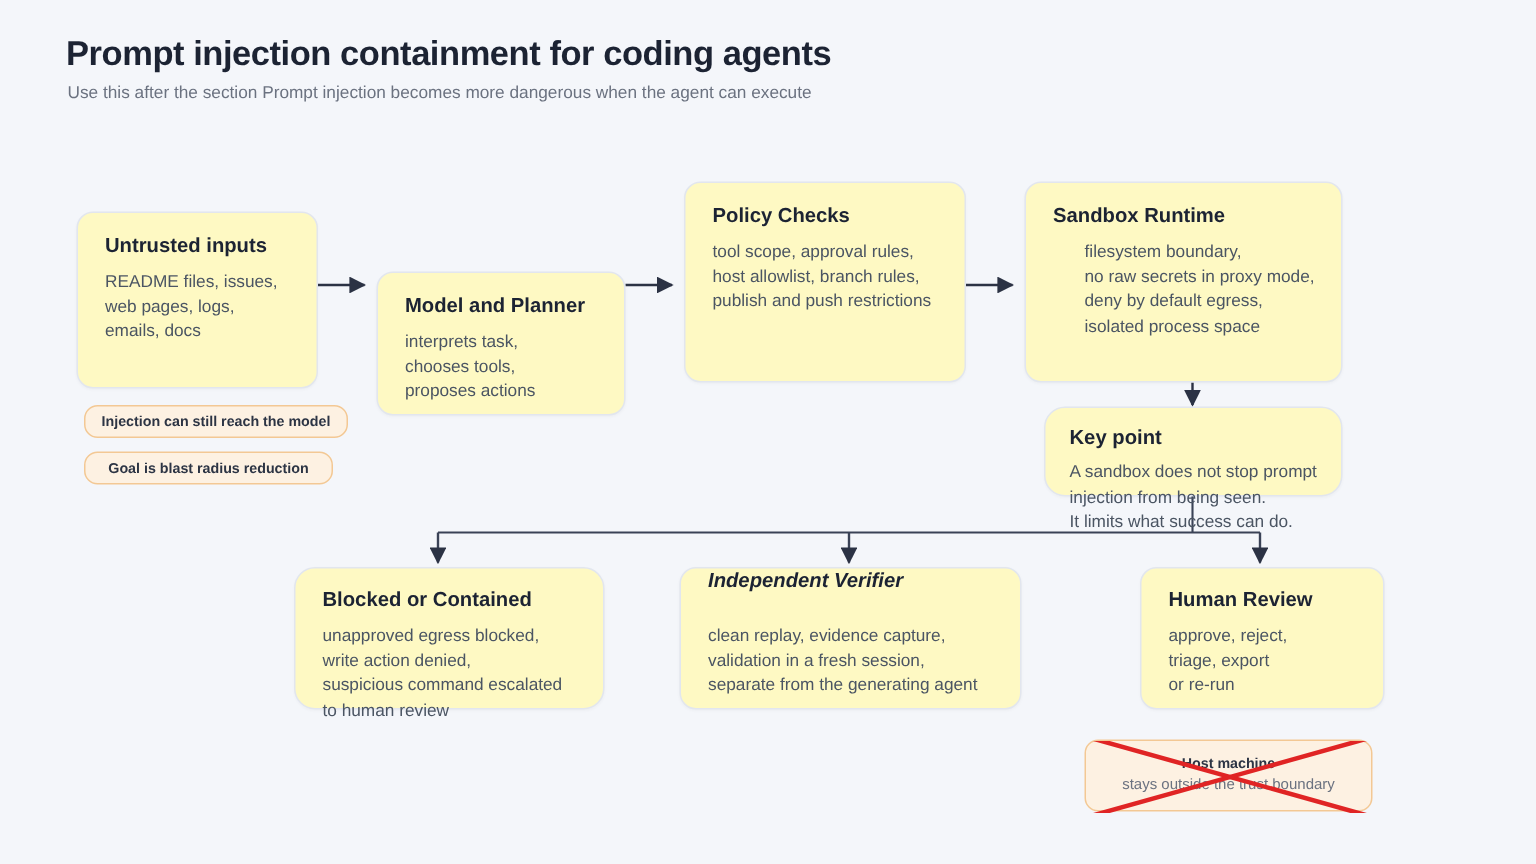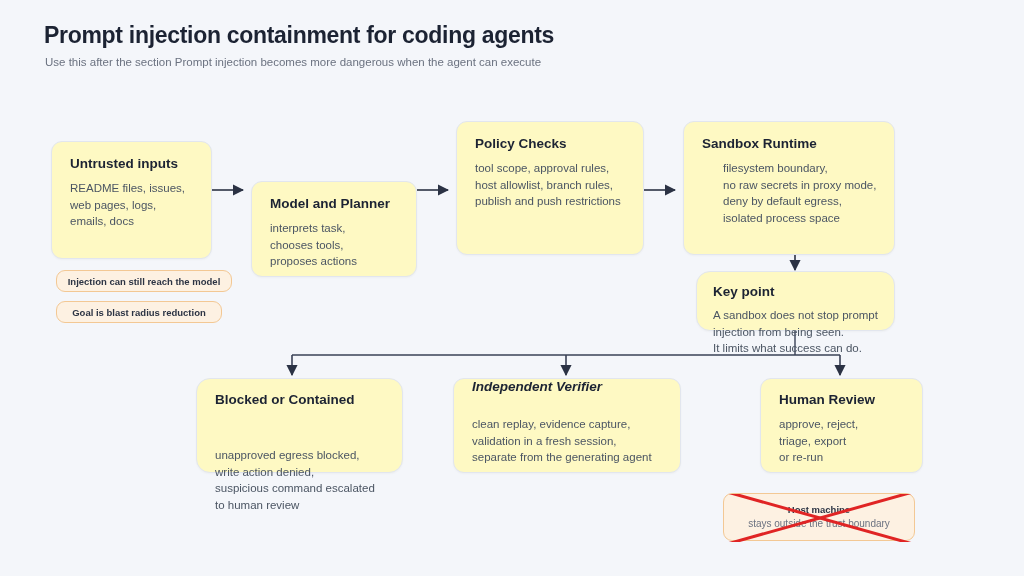--- a/index.html
+++ b/index.html
@@ -198,21 +198,21 @@
 
   <div class="node overflow" style="left:696px; top:271px; width:199px; height:60px;">
     <div class="node-title" style="top:12px; left:16px;">Key point</div>
     <div class="node-body" style="top:35px; left:16px; width:195px;">A sandbox does not stop prompt
 injection from being seen.
 It limits what success can do.</div>
   </div>
 
   <div class="node overflow" style="left:196px; top:378px; width:207px; height:95px;">
     <div class="node-title" style="top:13px;">Blocked or Contained</div>
-    <div class="node-body" style="top:37px; width:200px;margin-top:31px;">unapproved egress blocked,
+    <div class="node-body" style="top:37px; width:200px;">unapproved egress blocked,
 write action denied,
 suspicious command escalated
 to human review</div>
   </div>
 
   <div class="node" style="left:453px; top:378px; width:228px; height:95px;">
     <div class="node-title" style="top:0;font-style:italic;">Independent Verifier</div>
     <div class="node-body" style="top:37px; width:210px;">clean replay, evidence capture,
 validation in a fresh session,
 separate from the generating agent</div>

